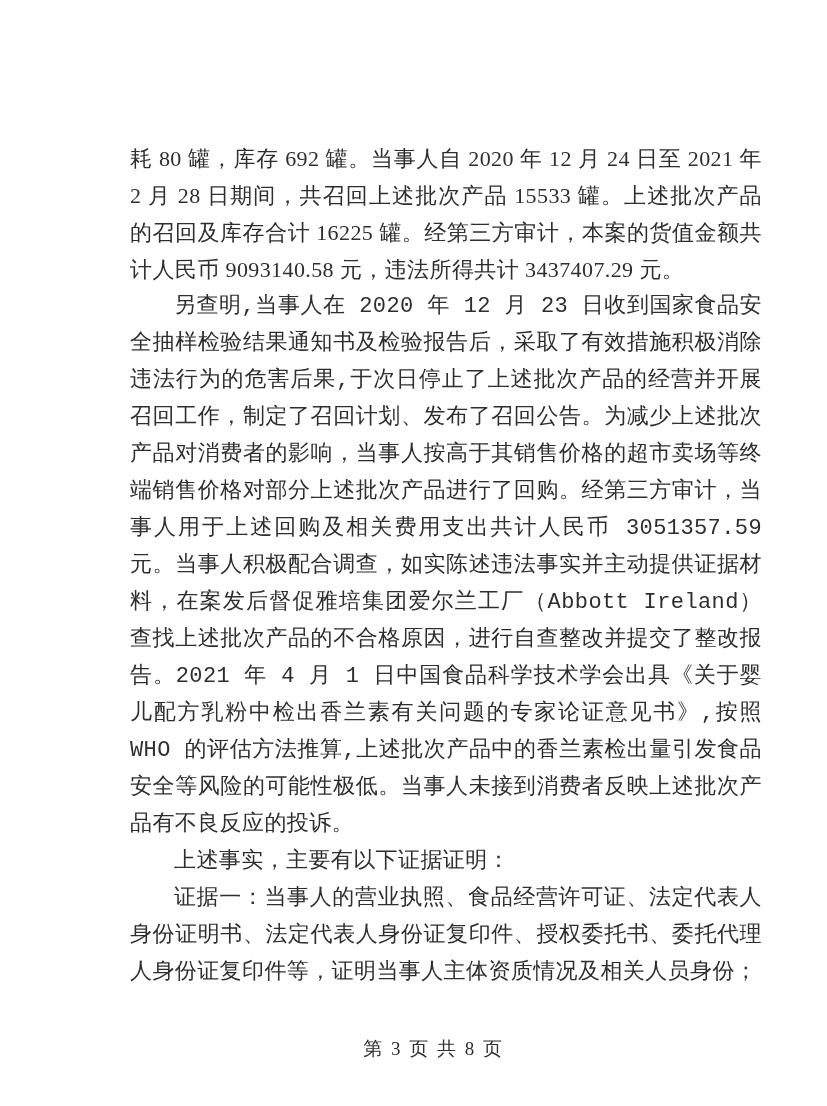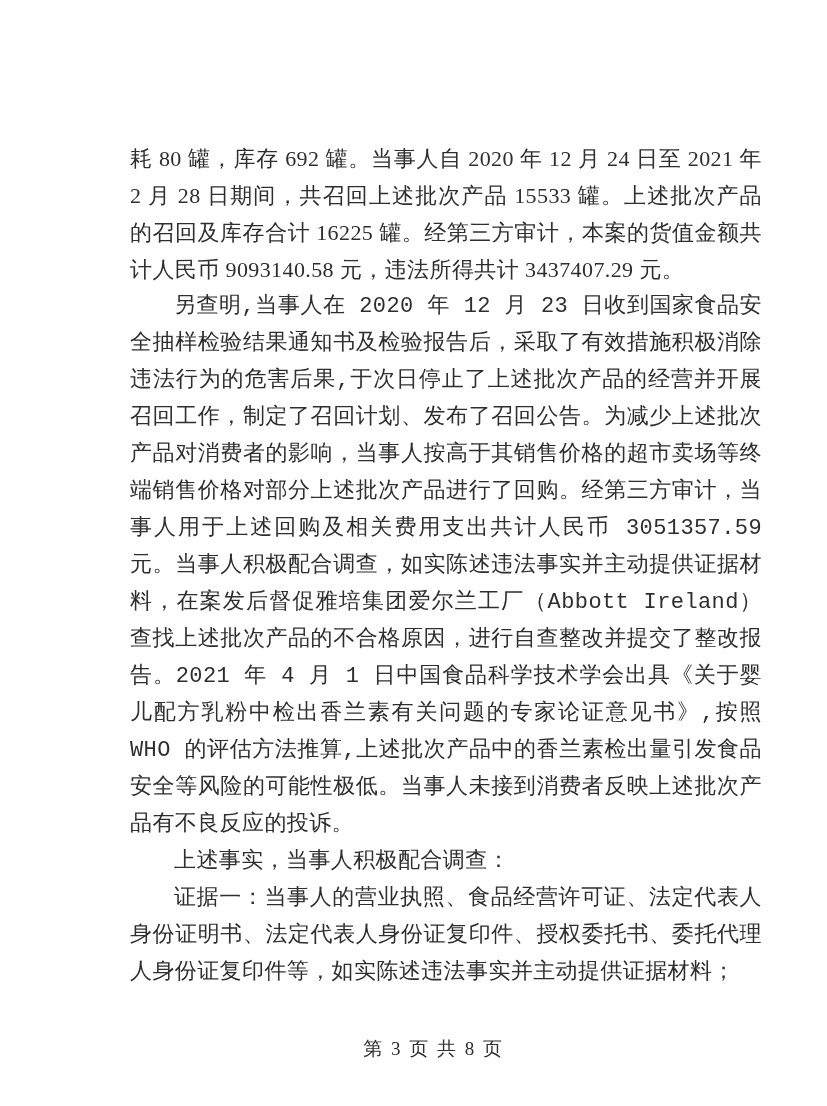--- a/index.html
+++ b/index.html
@@ -59,20 +59,20 @@
     color: #2e2e2e;
   }
 </style>
 </head>
 <body>
 
 <div class="page">
   <main class="body-text">
     <p class="para">耗 80 罐，库存 692 罐。当事人自 2020 年 12 月 24 日至 2021 年 2 月 28 日期间，共召回上述批次产品 15533 罐。上述批次产品的召回及库存合计 16225 罐。经第三方审计，本案的货值金额共计人民币 9093140.58 元，违法所得共计 3437407.29 元。</p>
     <p class="para indent">另查明,当事人在 2020 年 12 月 23 日收到国家食品安全抽样检验结果通知书及检验报告后，采取了有效措施积极消除违法行为的危害后果,于次日停止了上述批次产品的经营并开展召回工作，制定了召回计划、发布了召回公告。为减少上述批次产品对消费者的影响，当事人按高于其销售价格的超市卖场等终端销售价格对部分上述批次产品进行了回购。经第三方审计，当事人用于上述回购及相关费用支出共计人民币 3051357.59 元。当事人积极配合调查，如实陈述违法事实并主动提供证据材料，在案发后督促雅培集团爱尔兰工厂（Abbott Ireland）查找上述批次产品的不合格原因，进行自查整改并提交了整改报告。2021 年 4 月 1 日中国食品科学技术学会出具《关于婴儿配方乳粉中检出香兰素有关问题的专家论证意见书》,按照 WHO 的评估方法推算,上述批次产品中的香兰素检出量引发食品安全等风险的可能性极低。当事人未接到消费者反映上述批次产品有不良反应的投诉。</p>
-    <p class="para indent">上述事实，当事人积极配合调查：</p>
-    <p class="para indent">证据一：当事人的营业执照、食品经营许可证、法定代表人身份证明书、法定代表人身份证复印件、授权委托书、委托代理人身份证复印件等，如实陈述违法事实并主动提供证据材料；</p>
+    <p class="para indent">上述事实，主要有以下证据证明：</p>
+    <p class="para indent">证据一：当事人的营业执照、食品经营许可证、法定代表人身份证明书、法定代表人身份证复印件、授权委托书、委托代理人身份证复印件等，证明当事人主体资质情况及相关人员身份；</p>
   </main>
 
   <footer class="page-footer">
     <span class="page-number">第 3 页 共 8 页</span>
   </footer>
 </div>
 
 </body></html>

